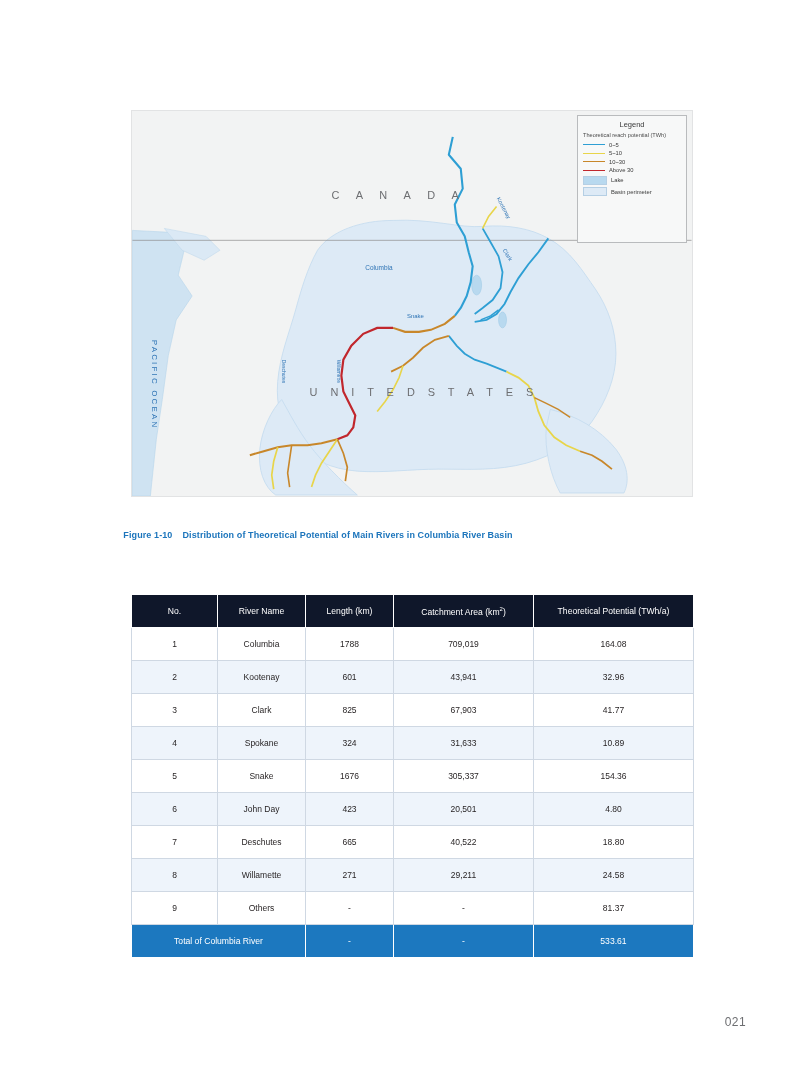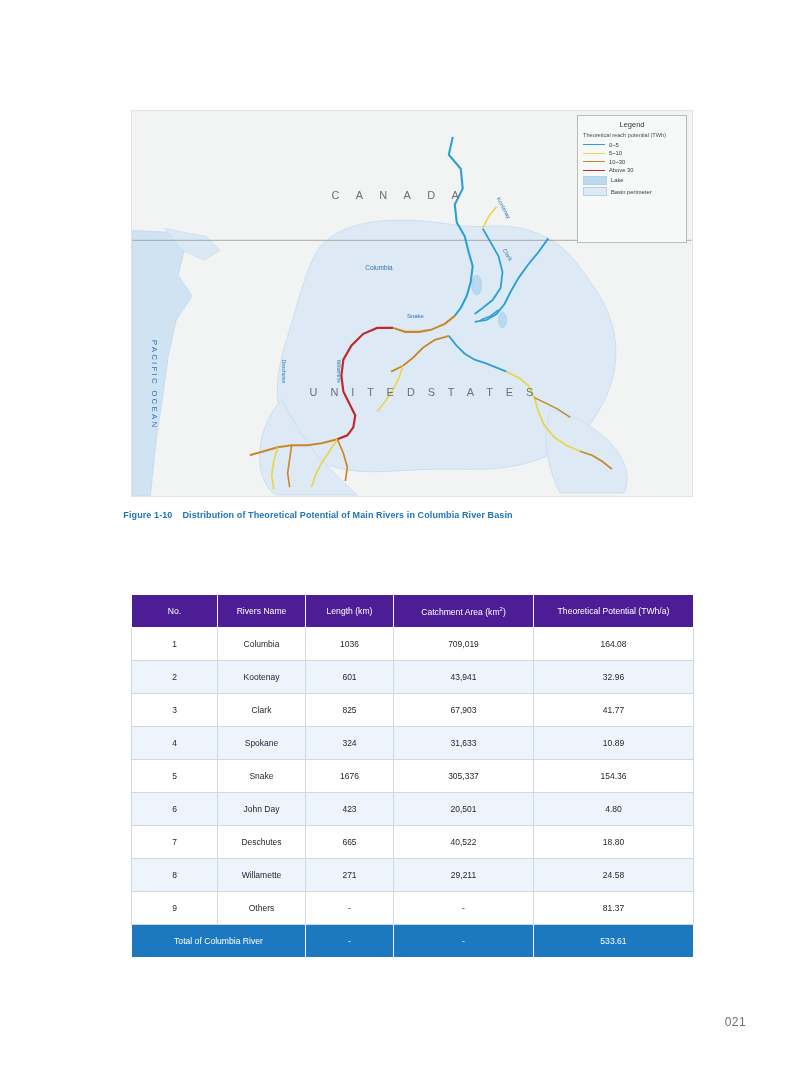--- a/index.html
+++ b/index.html
@@ -74,21 +74,21 @@
   .legend-swatch-box {
     width: 22px;
     height: 7px;
     flex: none;
     border: 0.5px solid #b5cfe4;
   }
 
   .fig-caption {
     position: absolute;
     left: 0;
-    top: 510px;
+    top: 530px;
     width: 636px;
     text-align: center;
     font-size: 9px;
     font-weight: bold;
     color: #1c75bc;
     letter-spacing: 0.1px;
   }
   .fig-caption .num { margin-right: 10px; }
 
   
@@ -113,21 +113,21 @@
     table-layout: fixed;
   }
   table.data th, table.data td {
     border: 1px solid #ffffff;
     text-align: center;
     font-size: 8.5px;
     height: 30px;
     color: #231f20;
   }
   table.data thead th {
-    background: #4c1d95;
+    background: #0f172a;
     color: #ffffff;
     font-weight: normal;
     font-size: 8.6px;
     border: 1px solid #ffffff;
   }
   table.data tbody tr.odd td { background: #ffffff; }
   table.data tbody tr.even td { background: #eef4fb; }
   table.data tbody td { border: 1px solid #cfd8e3; }
   table.data tfoot td {
     background: #1c78bf;
@@ -256,31 +256,31 @@
     <colgroup>
       <col style="width:86px">
       <col style="width:88px">
       <col style="width:88px">
       <col style="width:140px">
       <col style="width:160px">
     </colgroup>
     <thead>
       <tr>
         <th>No.</th>
-        <th>Rivers Name</th>
+        <th>River Name</th>
         <th>Length (km)</th>
         <th><span>Catchment Area (km</span><sup>2</sup><span>)</span></th>
         <th>Theoretical Potential (TWh/a)</th>
       </tr>
     </thead>
     <tbody>
       <tr class="odd">
         <td>1</td>
         <td>Columbia</td>
-        <td>1036</td>
+        <td>1788</td>
         <td>709,019</td>
         <td>164.08</td>
       </tr>
       <tr class="even">
         <td>2</td>
         <td>Kootenay</td>
         <td>601</td>
         <td>43,941</td>
         <td>32.96</td>
       </tr>

